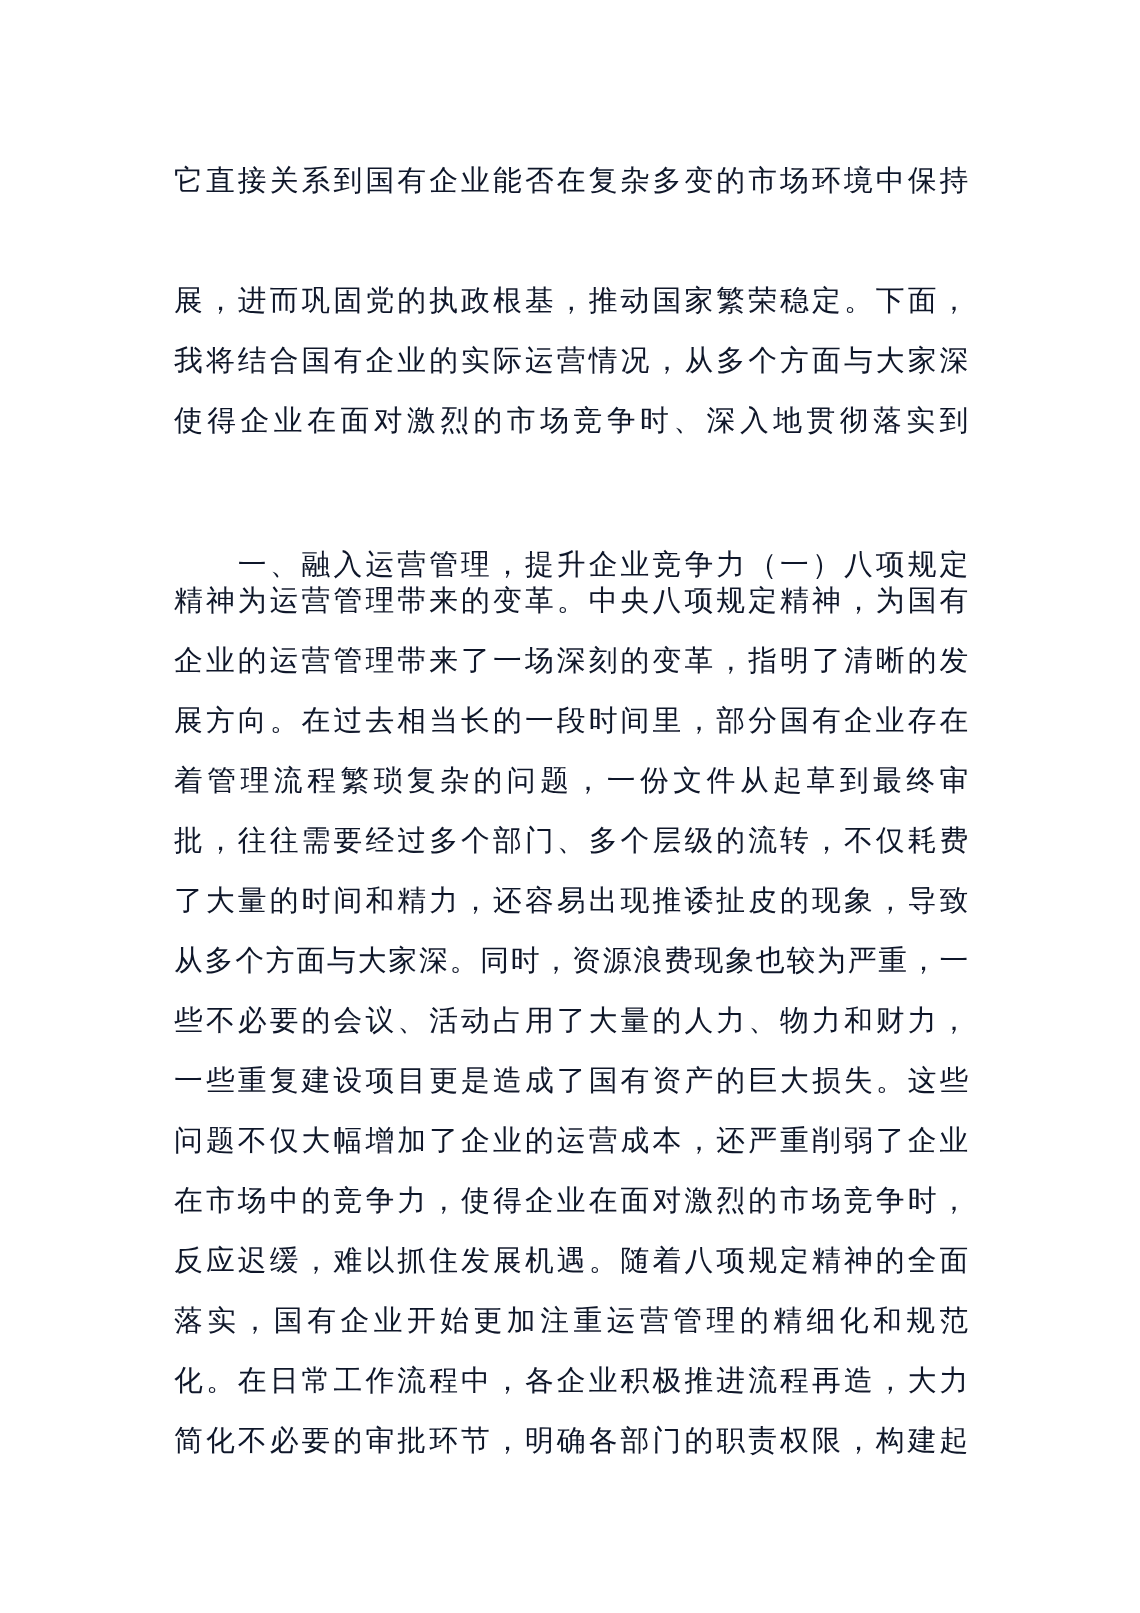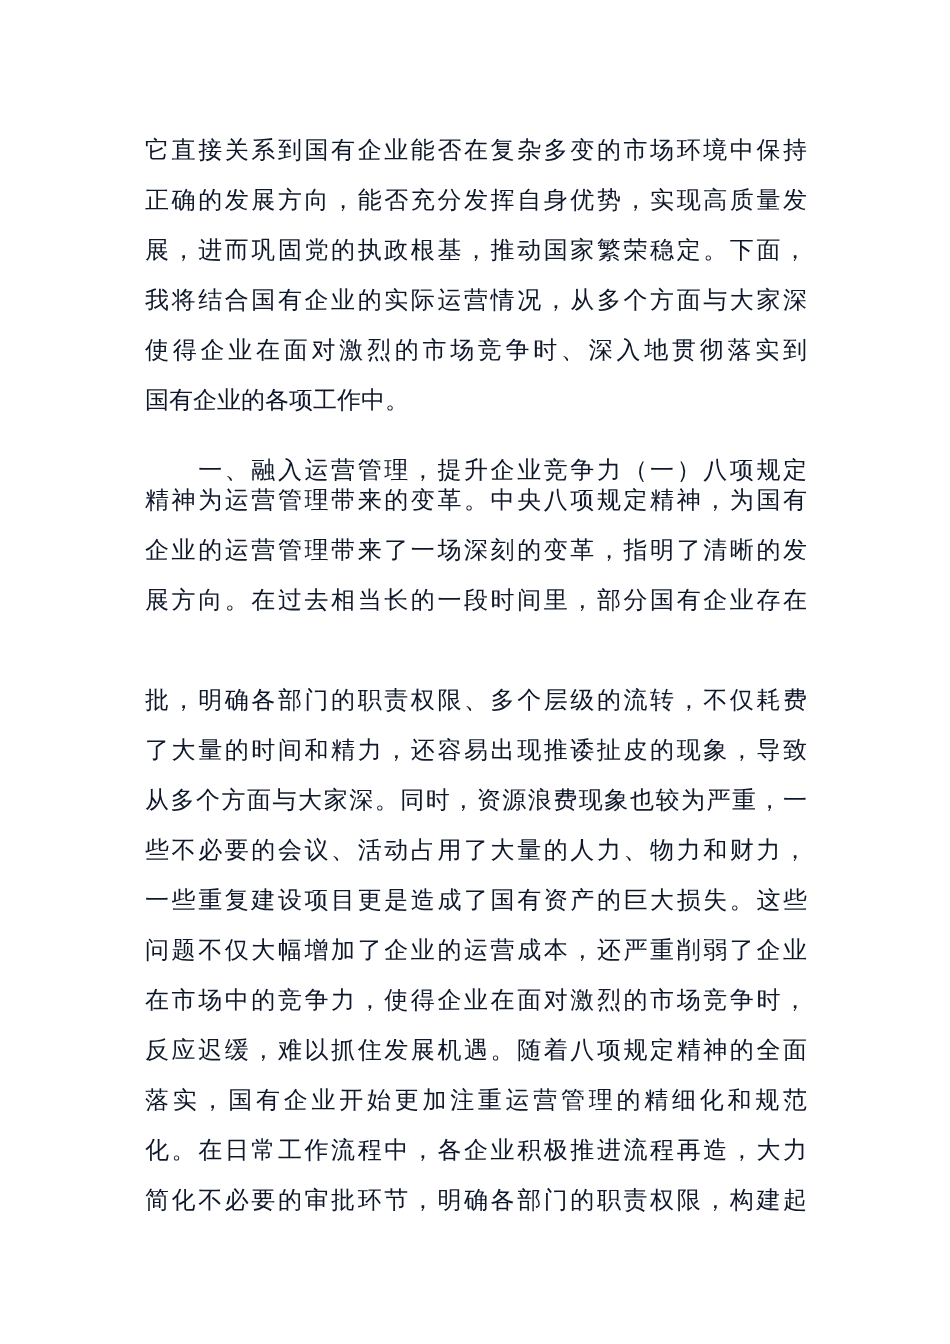--- a/index.html
+++ b/index.html
@@ -19,30 +19,29 @@
       text-align-last: justify;
       letter-spacing: 0px;
     }
     .line.last { text-align-last: left; }
   </style>
 </head>
 <body>
 
 <div class="page">
   <div class="line" style="top:132px">它直接关系到国有企业能否在复杂多变的市场环境中保持</div>
-  <div class="line" style="top:182px">正确的发展方向，能否充分发挥自身优势，实现高质量发</div>
   <div class="line" style="top:232px">展，进而巩固党的执政根基，推动国家繁荣稳定。下面，</div>
   <div class="line" style="top:282px">我将结合国有企业的实际运营情况，从多个方面与大家深</div>
   <div class="line" style="top:332px">使得企业在面对激烈的市场竞争时、深入地贯彻落实到</div>
-  <div class="line last" style="top:382px">国有企业的各项工作中。</div>
   <div class="line" style="top:452px">　　一、融入运营管理，提升企业竞争力（一）八项规定</div>
   <div class="line" style="top:482px">精神为运营管理带来的变革。中央八项规定精神，为国有</div>
   <div class="line" style="top:532px">企业的运营管理带来了一场深刻的变革，指明了清晰的发</div>
   <div class="line" style="top:582px">展方向。在过去相当长的一段时间里，部分国有企业存在</div>
-  <div class="line" style="top:682px">批，明确各部门的职责权限、多个层级的流转，不仅耗费</div>
+  <div class="line" style="top:632px">着管理流程繁琐复杂的问题，一份文件从起草到最终审</div>
+  <div class="line" style="top:682px">批，往往需要经过多个部门、多个层级的流转，不仅耗费</div>
   <div class="line" style="top:732px">了大量的时间和精力，还容易出现推诿扯皮的现象，导致</div>
   <div class="line" style="top:782px">从多个方面与大家深。同时，资源浪费现象也较为严重，一</div>
   <div class="line" style="top:882px">一些重复建设项目更是造成了国有资产的巨大损失。这些</div>
   <div class="line" style="top:832px">些不必要的会议、活动占用了大量的人力、物力和财力，</div>
   <div class="line" style="top:932px">问题不仅大幅增加了企业的运营成本，还严重削弱了企业</div>
   <div class="line" style="top:982px">在市场中的竞争力，使得企业在面对激烈的市场竞争时，</div>
   <div class="line" style="top:1032px">反应迟缓，难以抓住发展机遇。随着八项规定精神的全面</div>
   <div class="line" style="top:1082px">落实，国有企业开始更加注重运营管理的精细化和规范</div>
   <div class="line" style="top:1132px">化。在日常工作流程中，各企业积极推进流程再造，大力</div>
   <div class="line" style="top:1182px">简化不必要的审批环节，明确各部门的职责权限，构建起</div>

